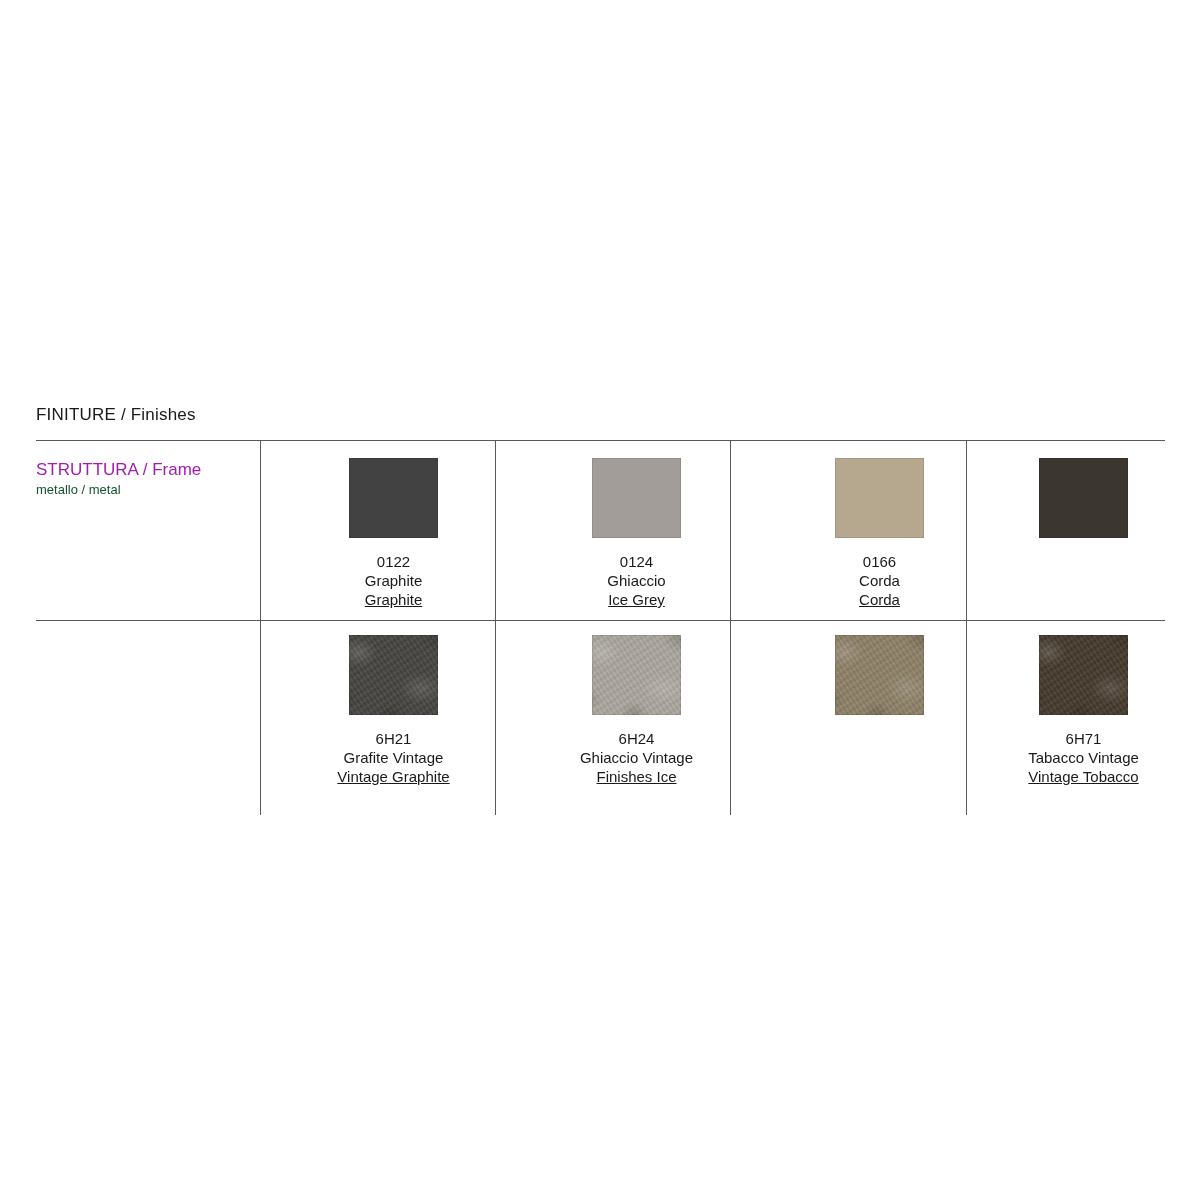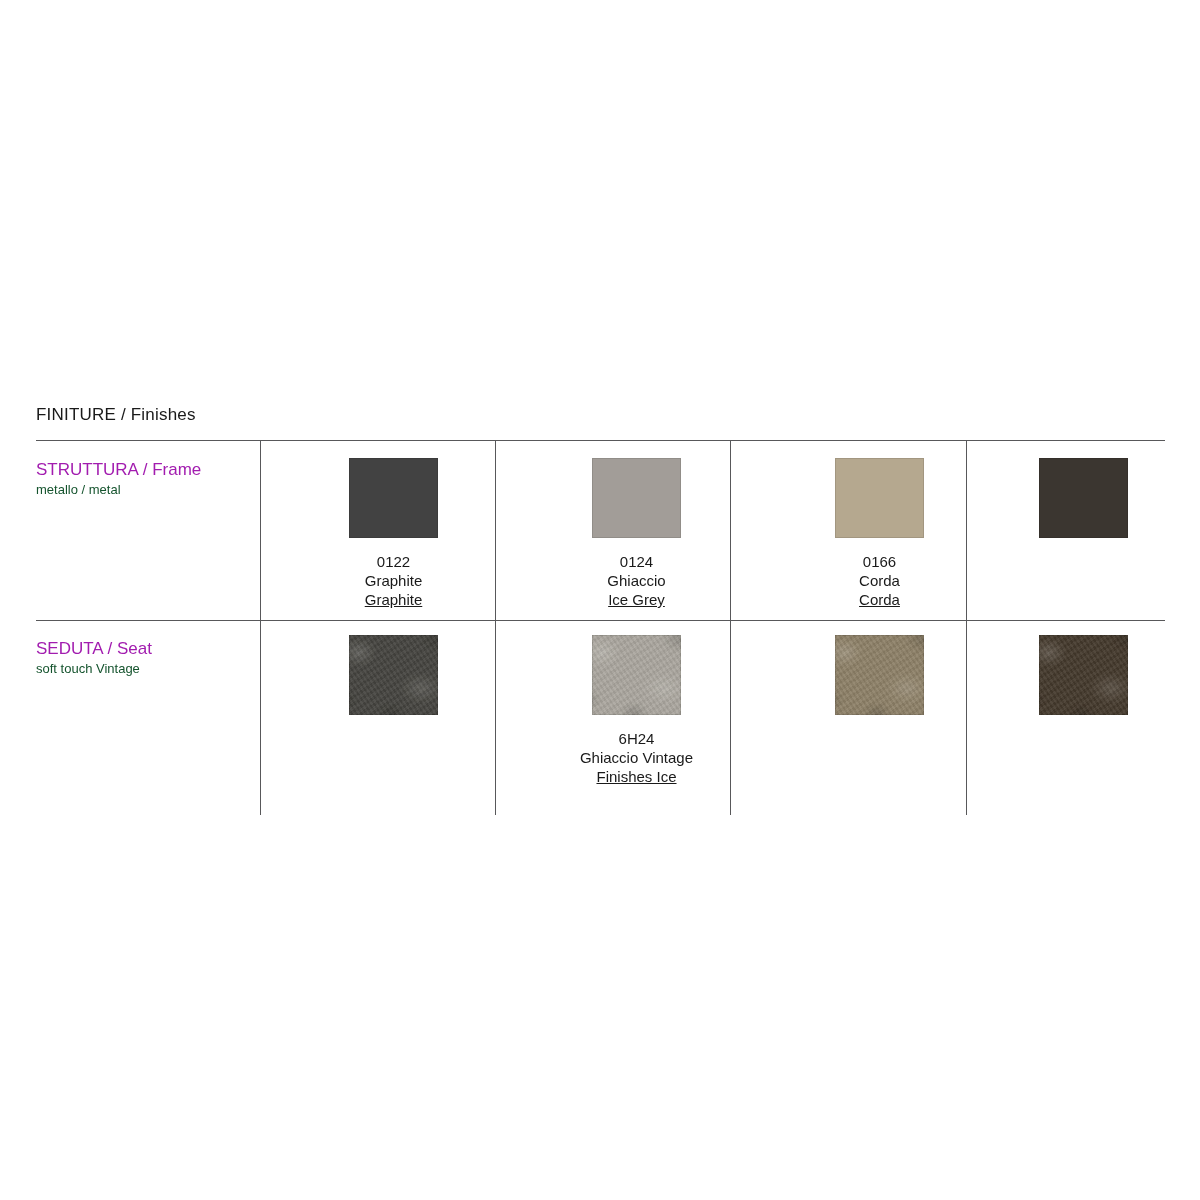--- a/index.html
+++ b/index.html
@@ -185,41 +185,47 @@
         <span class="it">Corda</span>
         <span class="en">Corda</span>
       </div>
     </div>
 
     <div class="cell c3">
       <div class="swatch" style="background-color: rgb(59, 54, 48);"></div>
     </div>
   </div>
 
-  <div class="row-label row2">
-    <div class="title">SEDUTA / Seat</div>
-    <div class="sub">soft touch Vintage</div>
-  </div>
 
   <div class="row2">
     <div class="cell c0">
       <div class="swatch textured" style="background-color: rgb(70, 69, 64);"></div>
+      <div class="caption">
+        <span class="code">6H21</span>
+        <span class="it">Grafite Vintage</span>
+        <span class="en">Vintage Graphite</span>
+      </div>
     </div>
 
     <div class="cell c1">
       <div class="swatch textured" style="background-color: rgb(171, 167, 159);"></div>
       <div class="caption">
         <span class="code">6H24</span>
         <span class="it">Ghiaccio Vintage</span>
         <span class="en">Finishes Ice</span>
       </div>
     </div>
 
     <div class="cell c2">
       <div class="swatch textured" style="background-color: rgb(142, 129, 104);"></div>
     </div>
 
     <div class="cell c3">
       <div class="swatch textured" style="background-color: rgb(69, 58, 45);"></div>
+      <div class="caption">
+        <span class="code">6H71</span>
+        <span class="it">Tabacco Vintage</span>
+        <span class="en">Vintage Tobacco</span>
+      </div>
     </div>
   </div>
 
 </div>
 
 </body></html>

